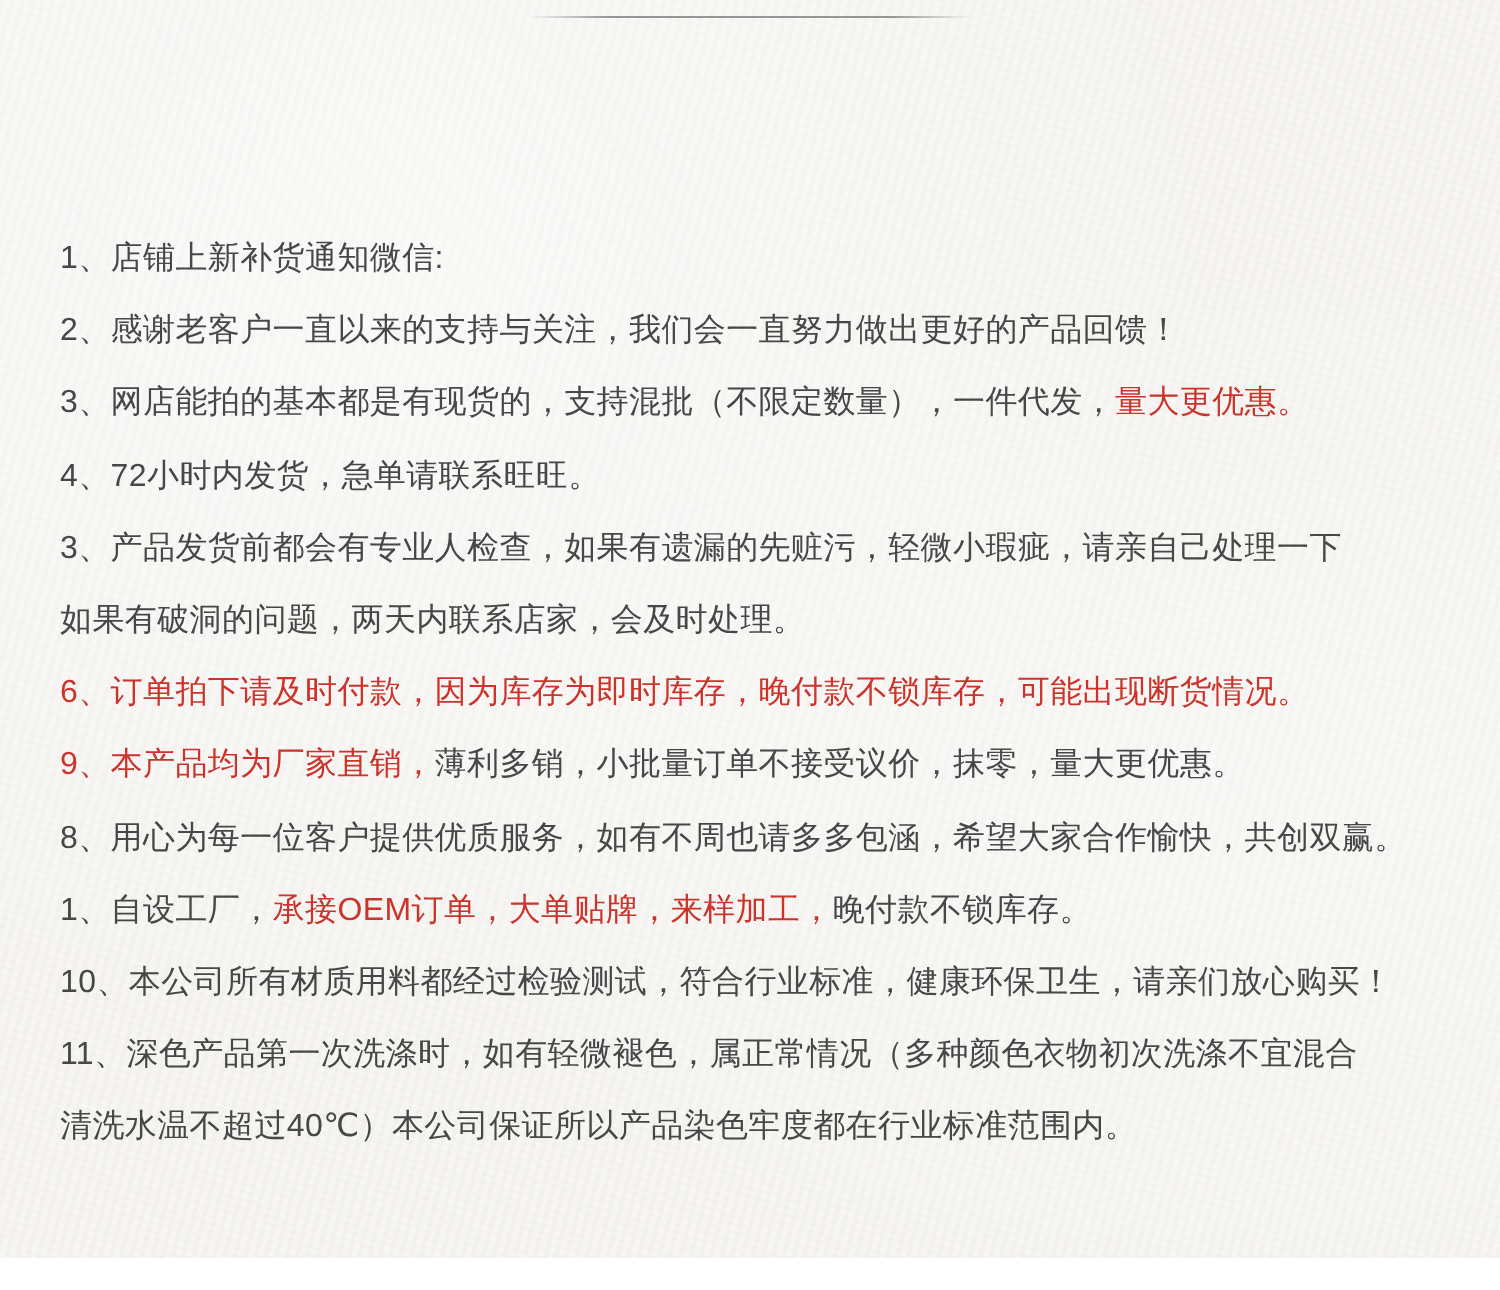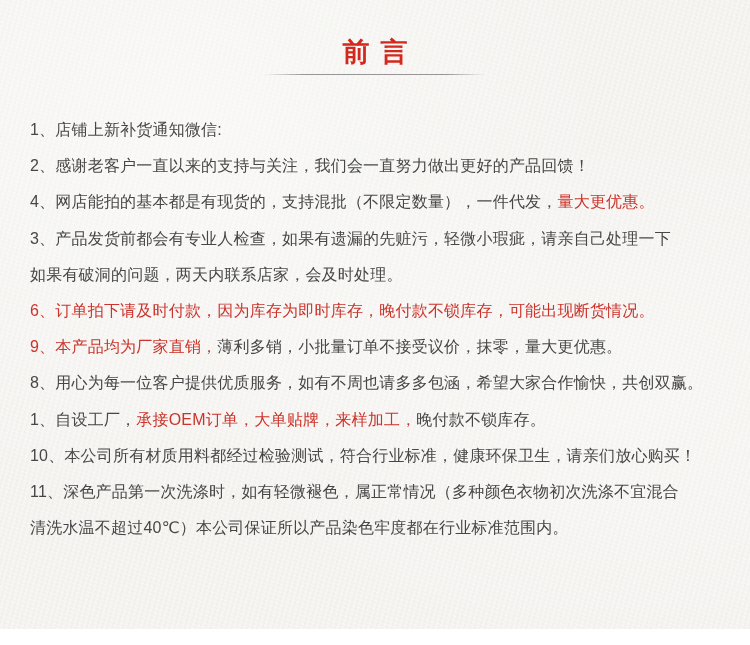--- a/index.html
+++ b/index.html
@@ -60,33 +60,35 @@
     position:absolute;left:0;bottom:0;width:100%;height:16px;
     background:#ffffff;
   }
 </style>
 </head>
 <body>
 
 <div class="page">
 
   <div class="header">
-    <h1 class="title">前言</h1>
     <div class="divider"></div>
   </div>
 
   <div class="notice-list">
     <div class="line">
       <span class="seg-dark">1、店铺上新补货通知微信:</span>
     </div>
     <div class="line">
       <span class="seg-dark">2、感谢老客户一直以来的支持与关注，我们会一直努力做出更好的产品回馈！</span>
     </div>
     <div class="line">
-      <span class="seg-dark">4、网店能拍的基本都是有现货的，支持混批（不限定数量），一件代发，</span><span class="seg-red">量大更优惠。</span>
+      <span class="seg-dark">3、网店能拍的基本都是有现货的，支持混批（不限定数量），一件代发，</span><span class="seg-red">量大更优惠。</span>
+    </div>
+    <div class="line">
+      <span class="seg-dark">4、72小时内发货，急单请联系旺旺。</span>
     </div>
     <div class="line">
       <span class="seg-dark">3、产品发货前都会有专业人检查，如果有遗漏的先赃污，轻微小瑕疵，请亲自己处理一下</span>
     </div>
     <div class="line">
       <span class="seg-dark">如果有破洞的问题，两天内联系店家，会及时处理。</span>
     </div>
     <div class="line">
       <span class="seg-red">6、订单拍下请及时付款，因为库存为即时库存，晚付款不锁库存，可能出现断货情况。</span>
     </div>

